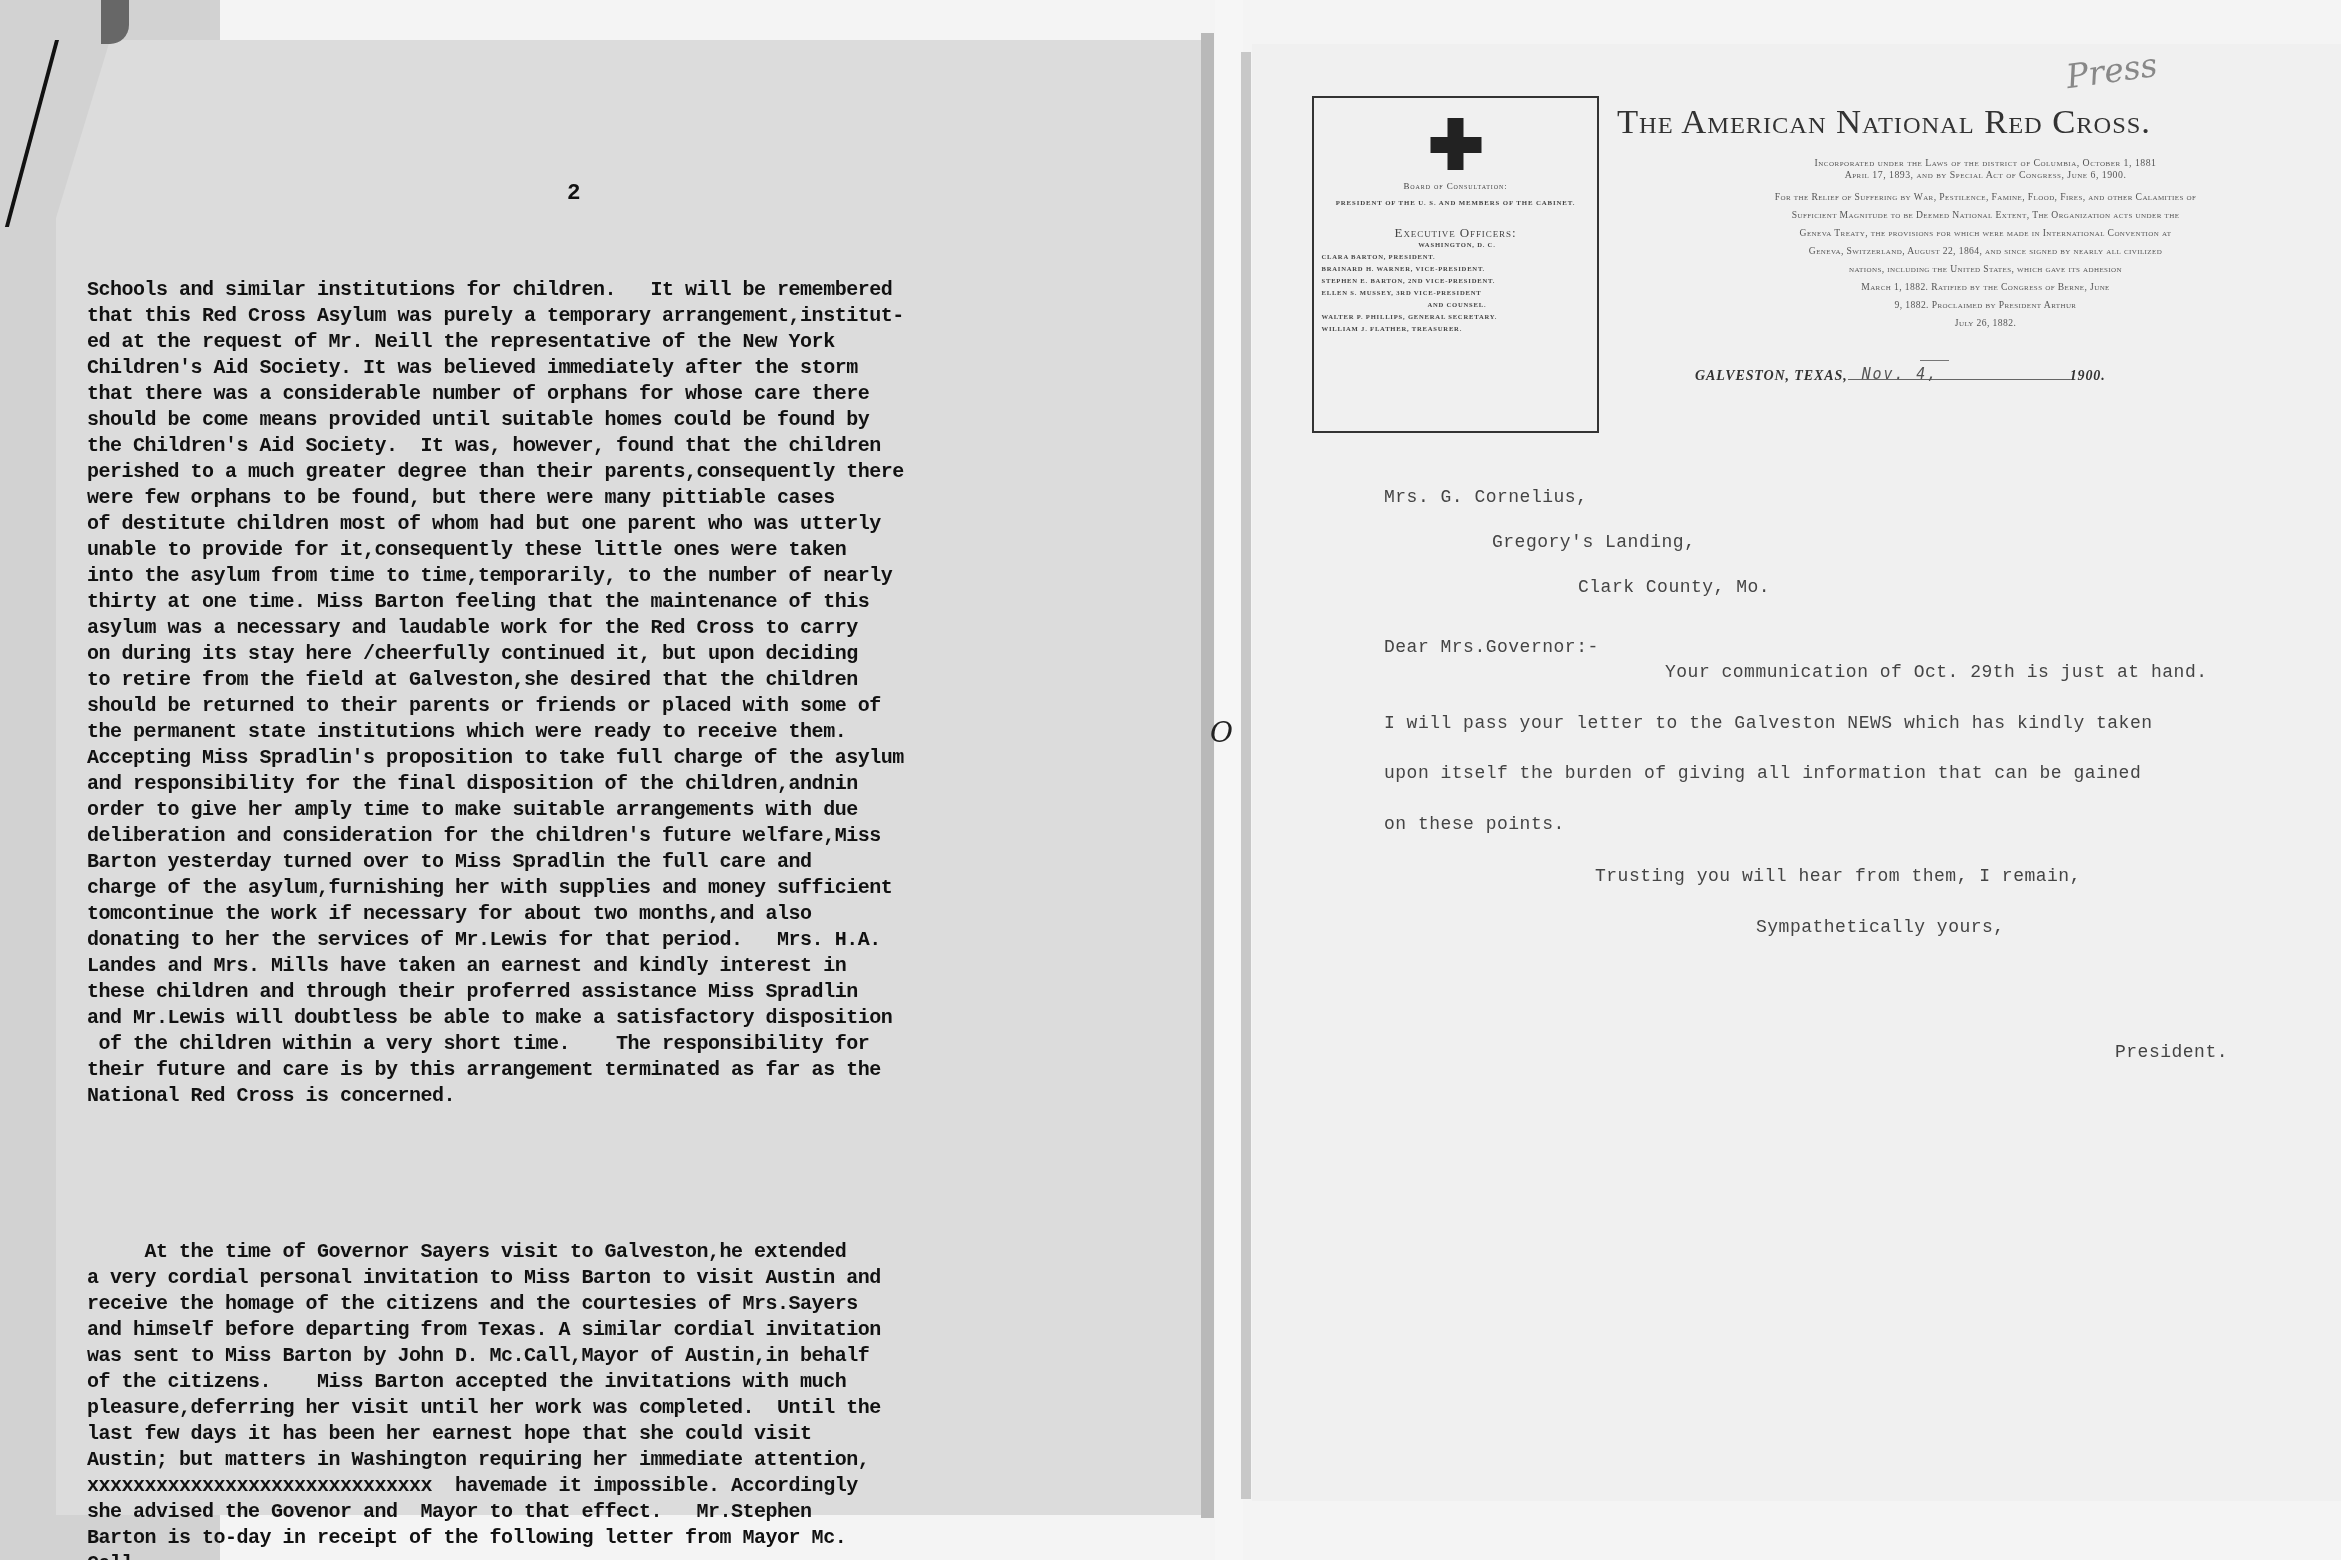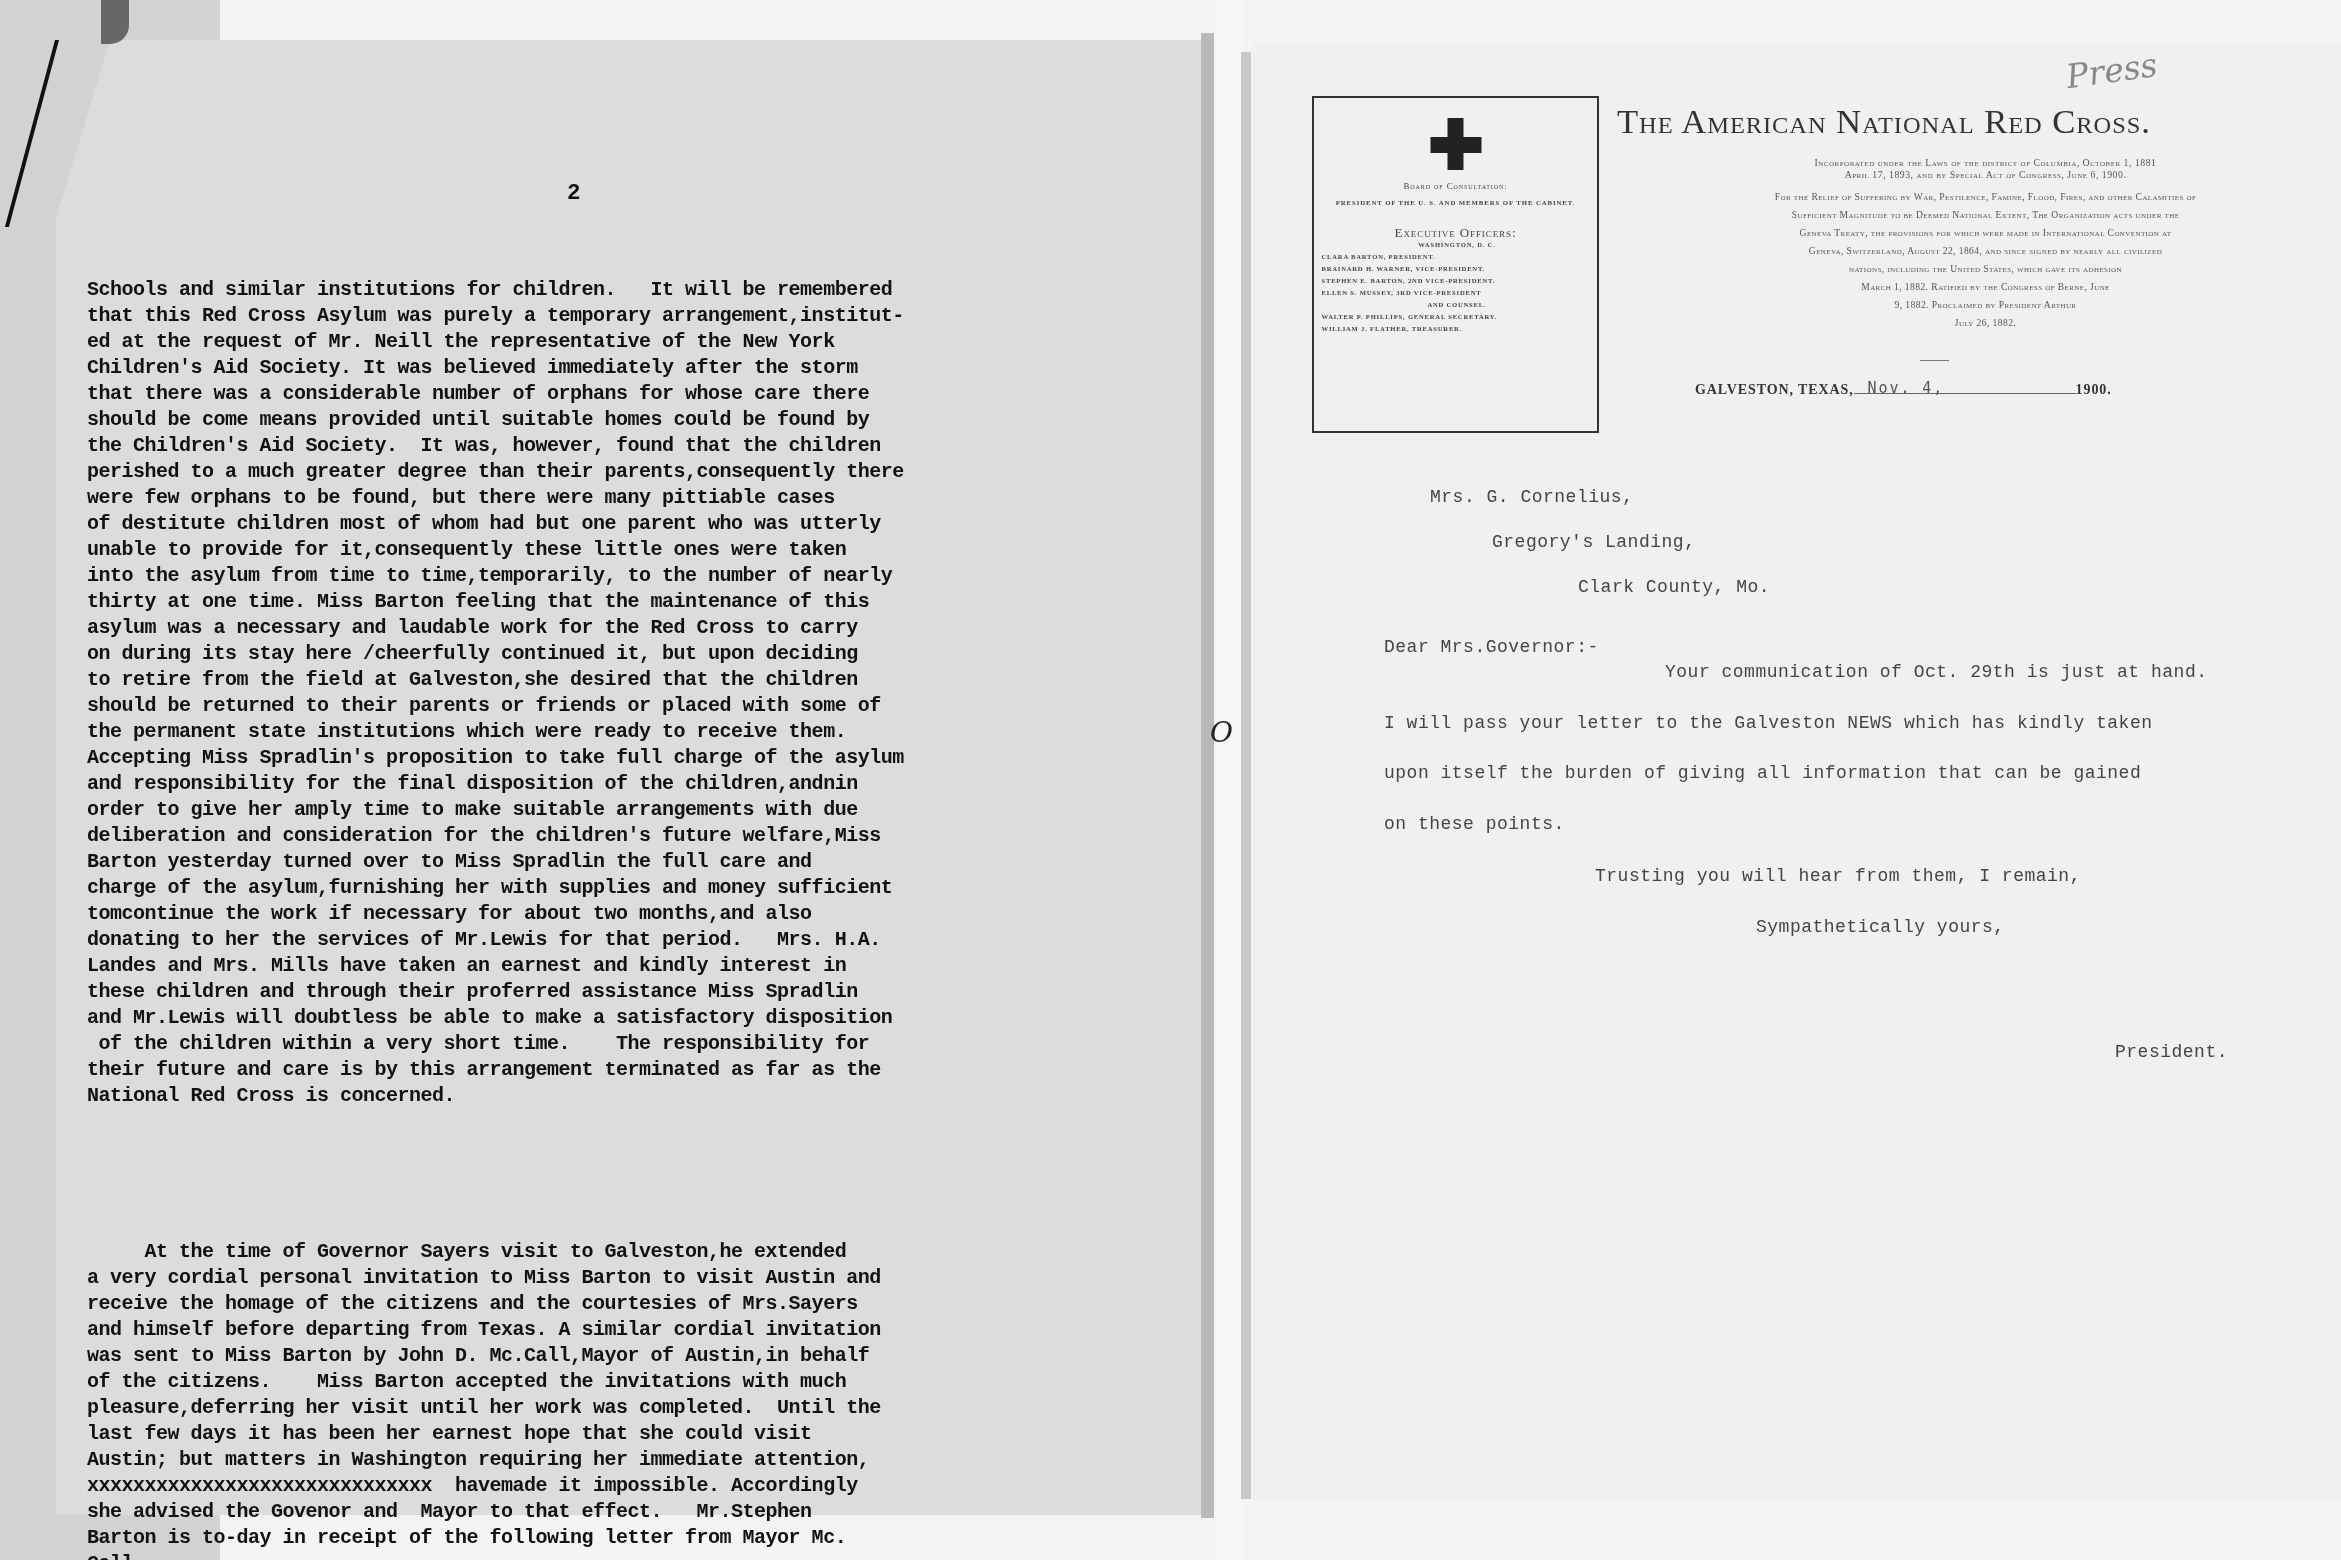--- a/index.html
+++ b/index.html
@@ -60,22 +60,22 @@
     font-family:"Liberation Serif","DejaVu Serif",serif; color:#555; font-variant:small-caps;
     font-size:9.8px; letter-spacing:0.5px; line-height:12px;
   }
   .purpose {
     position:absolute; left:1611px; top:188px; width:749px; text-align:center;
     font-family:"Liberation Serif","DejaVu Serif",serif; color:#555; font-variant:small-caps;
     font-size:9.6px; letter-spacing:0.4px; line-height:18px;
   }
   .lh-rule { position:absolute; left:1920px; top:360px; width:29px; height:1.4px; background:#777; }
   .dateline {
-    position:absolute; left:1695px; top:382px;
-    font-family:"Liberation Serif","DejaVu Serif",serif; font-weight:bold; color:#333; font-size:14px; letter-spacing:0.9px;
+    position:absolute; left:1695px; top:368px;
+    font-family:"Liberation Serif","DejaVu Serif",serif; font-weight:bold; color:#333; font-size:14px; letter-spacing:0.9px;font-style:italic;
   }
   .dateline .blank { display:inline-block; width:222px; border-bottom:0.9px solid #666; position:relative; height:11.2px; vertical-align:baseline; }
   .dateline .hw { position:absolute; left:14px; top:-2.8px; font-family:"DejaVu Sans Mono",monospace; font-weight:normal; color:#555; font-size:15px; letter-spacing:1.9px; }
 
   .letter { position:absolute; font-family:"Liberation Mono","DejaVu Sans Mono",monospace; color:#444; font-size:18px; letter-spacing:0.5px; white-space:pre; }
 </style>
 </head>
 <body>
 
 <div class="bg-left"></div>
@@ -136,21 +136,21 @@
   <div>9, 1882.  Proclaimed by President Arthur</div>
   <div>July 26, 1882.</div>
 </div>
 
 <div class="lh-rule"></div>
 
 <div class="dateline">
   <span>GALVESTON, TEXAS,</span><span class="blank"><span class="hw">Nov. 4,</span></span><span>1900.</span>
 </div>
 
-<div class="letter" style="left:1430px;top:487px;">Mrs. G. Cornelius,</div>
+<div class="letter" style="left:1384px;top:487px;">Mrs. G. Cornelius,</div>
 <div class="letter" style="left:1492px;top:532px;">Gregory's Landing,</div>
 <div class="letter" style="left:1578px;top:577px;">Clark County, Mo.</div>
 <div class="letter" style="left:1384px;top:637px;">Dear Mrs.Governor:-</div>
 <div class="letter" style="left:1665px;top:662px;">Your communication of Oct. 29th is just at hand.</div>
 <div class="letter" style="left:1384px;top:713px;">I will pass your letter to the Galveston NEWS which has kindly taken</div>
 <div class="letter" style="left:1384px;top:763px;">upon itself the burden of giving all information that can be gained</div>
 <div class="letter" style="left:1384px;top:814px;">on these points.</div>
 <div class="letter" style="left:1595px;top:866px;">Trusting you will hear from them, I remain,</div>
 <div class="letter" style="left:1756px;top:917px;">Sympathetically yours,</div>
 <div class="letter" style="left:2115px;top:1042px;">President.</div>

